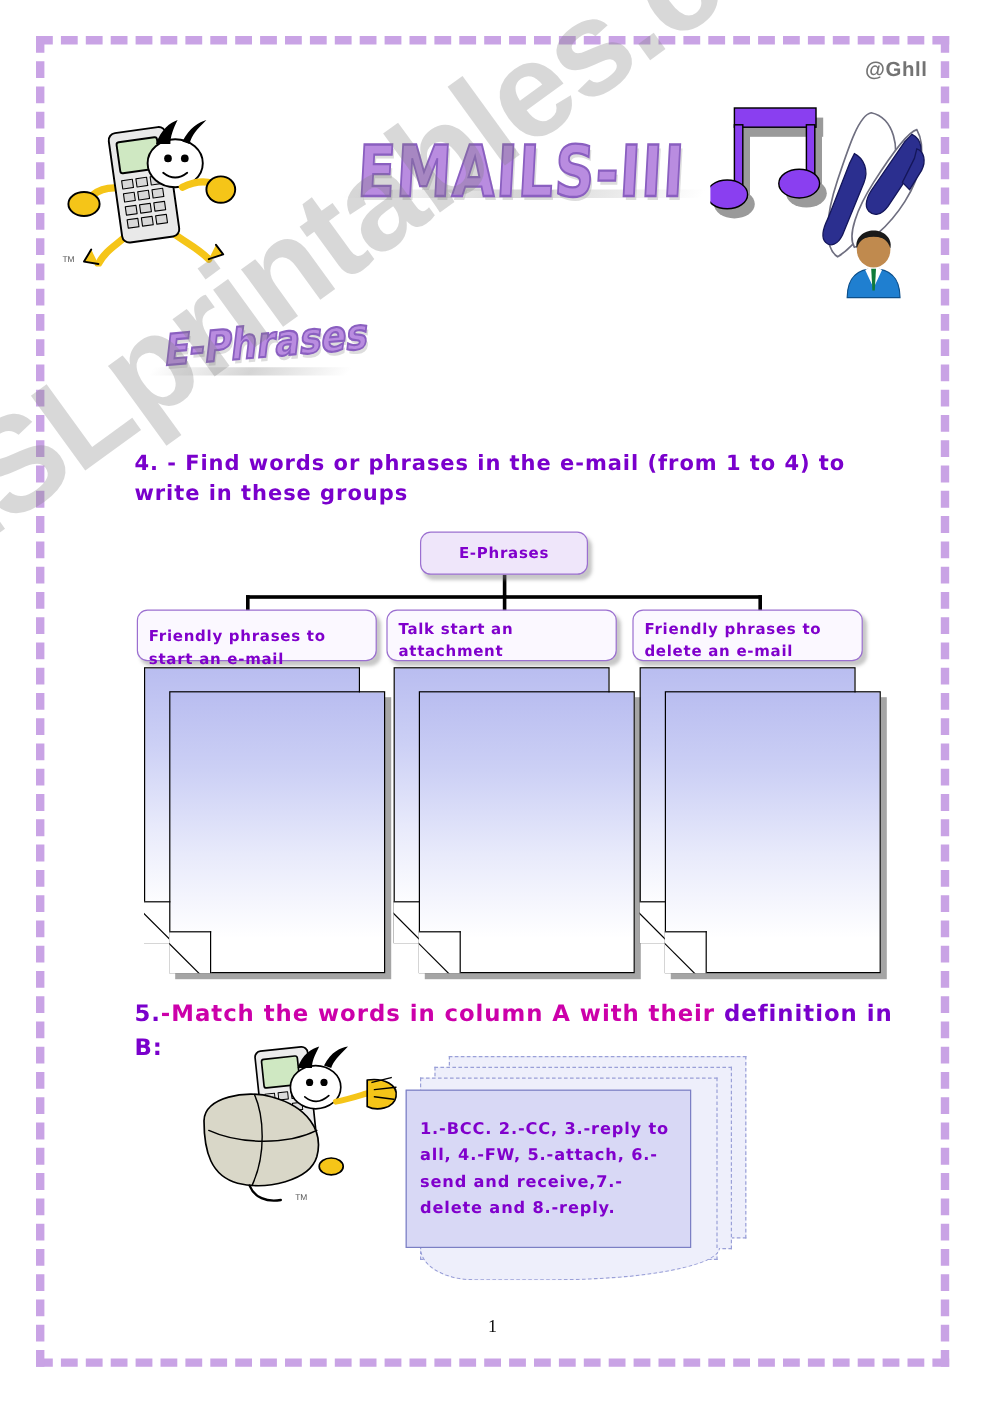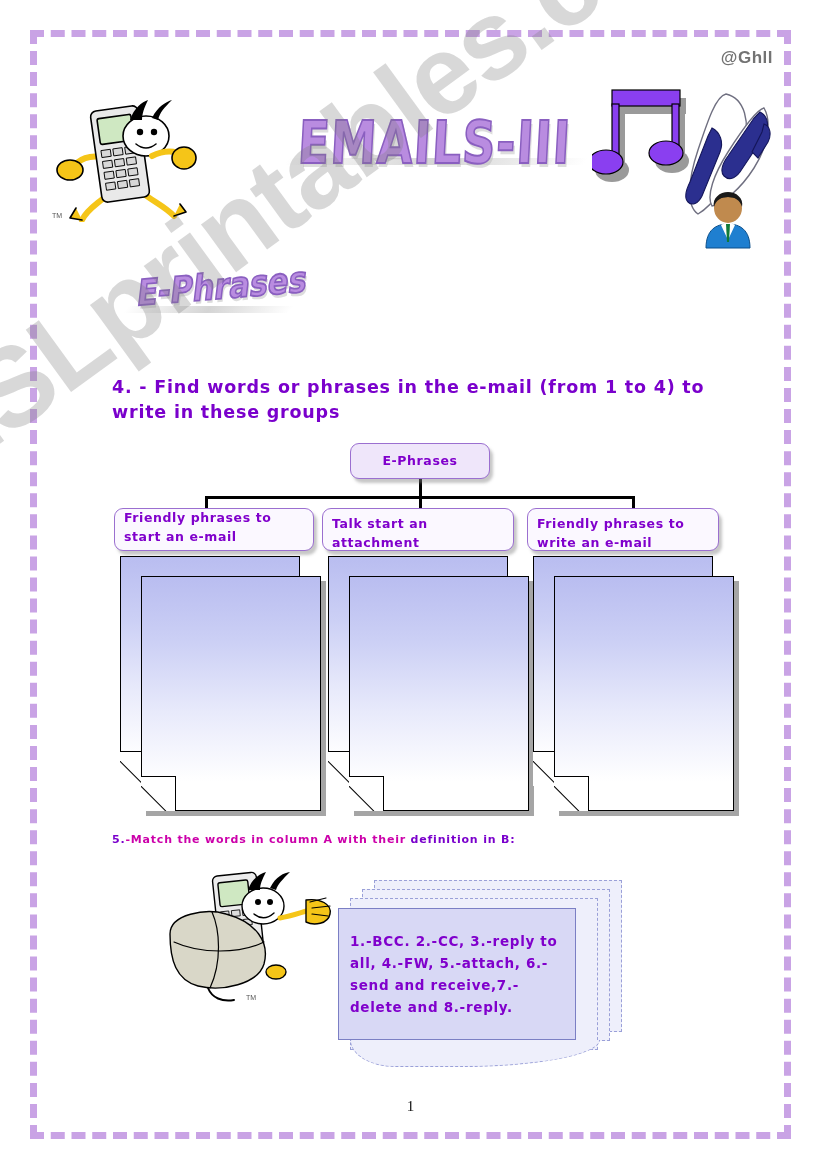--- a/index.html
+++ b/index.html
@@ -98,21 +98,21 @@
   .instruction{
     position:absolute;
     font-family:"DejaVu Sans", sans-serif;
     font-weight:bold;
     font-size:17.5px;
     letter-spacing:0.8px;
     color:#7a00cc;
     line-height:1.45;
   }
   #q4{left:112px;top:334px;width:650px;margin-top:41px;}
-  #q5{left:112px;top:832px;width:640px;font-size:11px;}
+  #q5{left:112px;top:832px;width:640px;font-size:19px;}
   #q5 .magenta{color:#cc00aa;}
 
   
   .chartbox{
     position:absolute;
     box-sizing:border-box;
     border:1.4px solid #9b6fd0;
     border-radius:9px;
     background:#f3edfb;
     color:#8000cc;
@@ -121,21 +121,21 @@
     font-size:12.5px;
     letter-spacing:0.6px;
     line-height:1.5;
     box-shadow:3px 4px 3px rgba(130,130,130,0.45);
   }
   #box-root{
     left:350px;top:443px;width:140px;height:36px;
     display:flex;align-items:center;justify-content:center;
     background:#efe6fa;
   }
-  #box-start{left:114px;top:508px;width:200px;height:43px;padding:0 9px;background:#fbf8ff;}
+  #box-start{left:114px;top:508px;width:200px;height:43px;padding:12px 9px;background:#fbf8ff;}
   #box-attach{
     left:322px;top:508px;width:192px;height:43px;padding:6px 9px;background:#fbf8ff;
     display:flex;align-items:flex-start;justify-content:center;
   }
   #box-finish{left:527px;top:508px;width:192px;height:43px;padding:6px 9px;background:#fbf8ff;}
 
   .conn{position:absolute;background:#000000;}
   #conn-v-root{left:419px;top:479px;width:3px;height:18px;}
   #conn-h{left:205px;top:496px;width:430px;height:3px;}
   #conn-v-l{left:205px;top:496px;width:3px;height:13px;}
@@ -348,21 +348,21 @@
 
   <div class="conn" id="conn-v-root"></div>
   <div class="conn" id="conn-h"></div>
   <div class="conn" id="conn-v-l"></div>
   <div class="conn" id="conn-v-m"></div>
   <div class="conn" id="conn-v-r"></div>
 
   <div class="chartbox" id="box-root">E-Phrases</div>
   <div class="chartbox" id="box-start">Friendly phrases to start an e-mail</div>
   <div class="chartbox" id="box-attach">Talk start an attachment</div>
-  <div class="chartbox" id="box-finish">Friendly phrases to write an e-mail</div>
+  <div class="chartbox" id="box-finish">Friendly phrases to delete an e-mail</div>
 
   <div class="stack" id="stack1">
     <div class="sheet" id="s1-back">
       <div class="fold"></div>
       <div class="foldline"></div>
     </div>
     <div class="sheet shadowed" id="s1-front">
       <div class="fold"></div>
       <div class="foldline"></div>
     </div>

